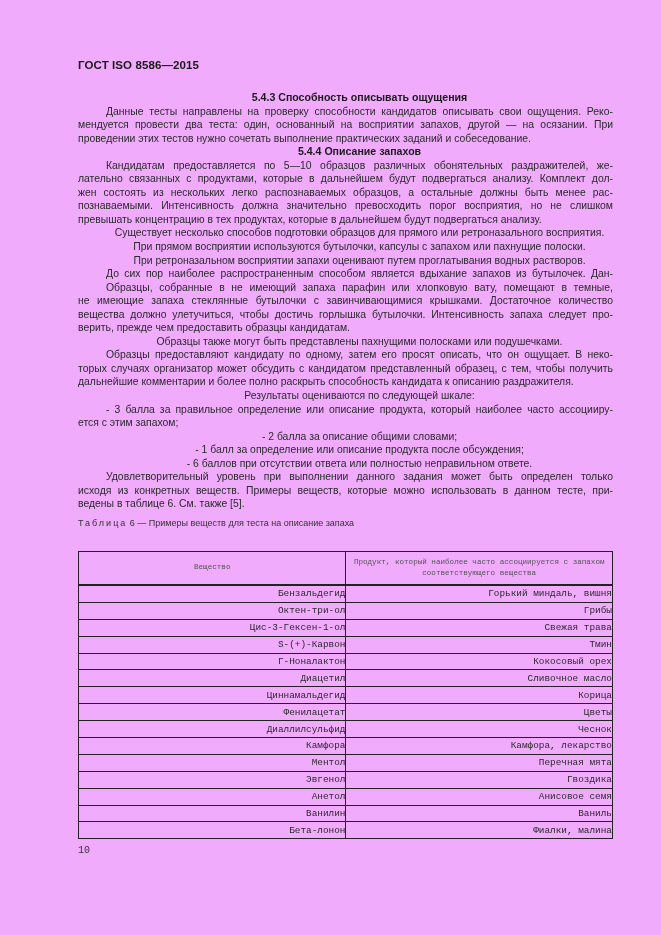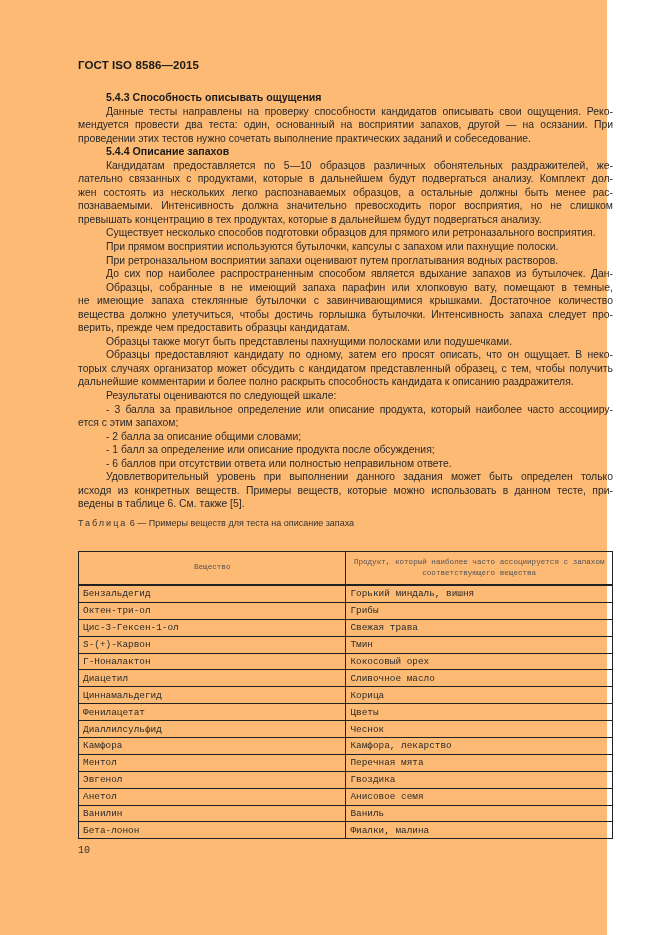--- a/index.html
+++ b/index.html
@@ -1,28 +1,28 @@
 <!DOCTYPE html>
 <html><head>
 <meta charset="utf-8">
 <style>
   html, body { margin: 0; padding: 0; background: #ffffff; }
   body { width: 661px; height: 935px; position: relative; overflow: hidden;
          font-family: "Liberation Sans", sans-serif; color: #2a2a2a; }
-  .page { position: absolute; left: 0; top: 0; width: 607px; height: 935px; background: #fdba74; }
+  .page { position: absolute; left: 0; top: 0; width: 661px; height: 935px; background: #f0abfc; }
   .doc-header { position: absolute; left: 78px; top: 59px; font-size: 11.5px; font-weight: bold; color: #1a1a1a; letter-spacing: 0.1px; }
   .body { position: absolute; left: 78px; top: 91px; width: 535px; font-size: 10.4px; line-height: 13.55px; }
   .line { white-space: nowrap; height: 13.55px; }
   .line.just { text-align: justify; text-align-last: justify; white-space: normal; overflow: hidden; }
-  .ind { padding-left: 28px; }
+  .ind { padding-left: 28px; text-align: center; }
   .heading { font-weight: bold; font-size: 10.6px; color: #1a1a1a; }
   .table-caption { position: absolute; left: 78px; top: 518px; font-size: 9px; color: #333; }
   .table-caption .spaced { letter-spacing: 2px; }
   table.data { position: absolute; left: 78px; top: 551px; width: 535px; border-collapse: collapse; font-size: 9.4px; font-family: Liberation Mono, monospace; }
-  table.data td, table.data th { border: 1px solid #222; padding: 0 0 0 4px; height: 15.9px; text-align: left; font-weight: normal; color: #2a2a2a; white-space: nowrap; }
+  table.data td, table.data th { border: 1px solid #222; padding: 0 0 0 4px; height: 15.9px; text-align: right; font-weight: normal; color: #2a2a2a; white-space: nowrap; }
   table.data th { height: 32px; text-align: center; font-size: 7.6px; color: #555; padding: 0 6px; line-height: 11.5px; white-space: normal; }
   table.data th.thick-bottom { border-bottom: 2px solid #222; }
   table.data col.c1 { width: 268px; }
   table.data col.c2 { width: 267px; }
   .page-num { position: absolute; left: 78px; top: 845px; font-size: 10px; color: #333; font-family: Liberation Mono, monospace; }
 </style>
 </head>
 <body>
 
 <div class="page">

